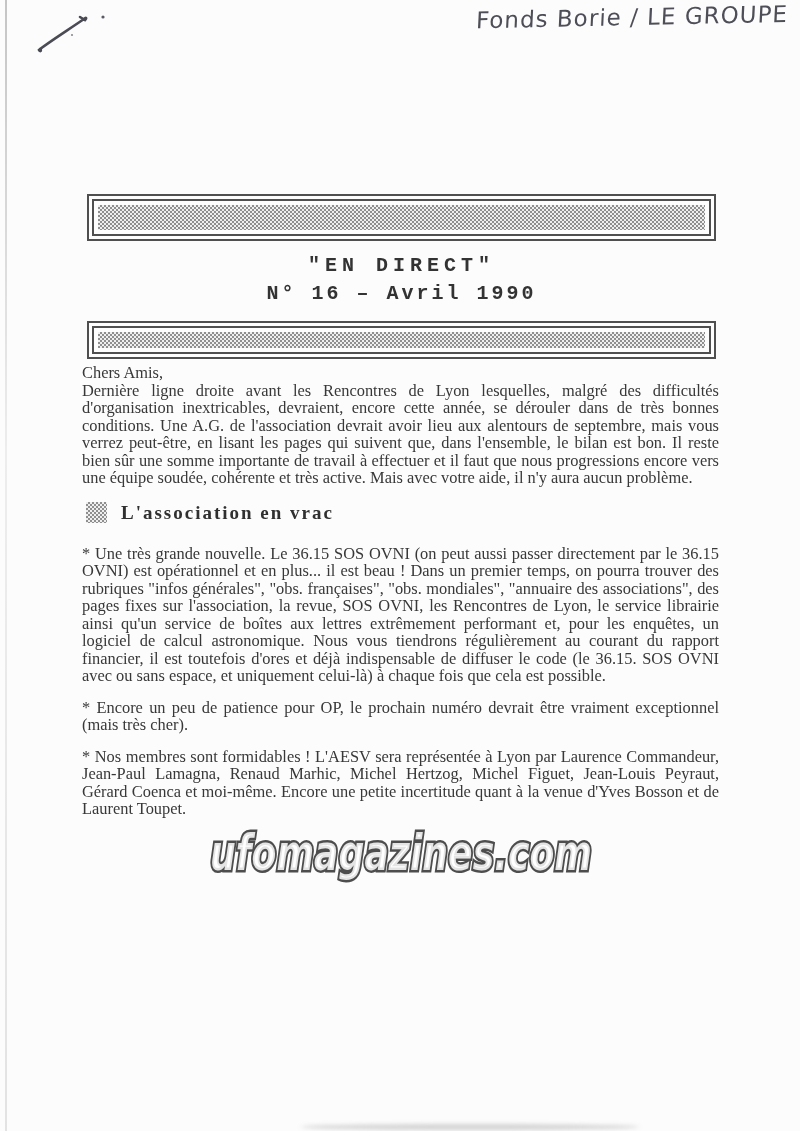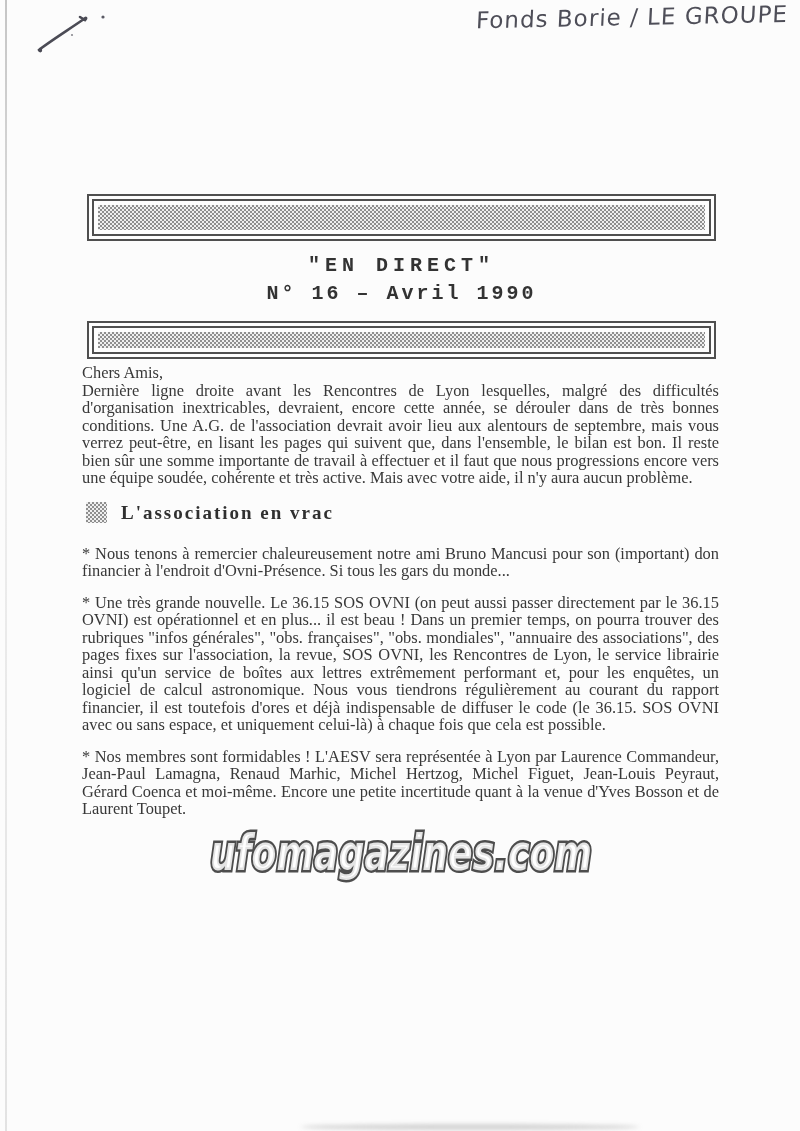--- a/index.html
+++ b/index.html
@@ -86,22 +86,22 @@
 
   <div class="body-text">
     <div class="salutation">Chers Amis,</div>
     <p class="para">Dernière ligne droite avant les Rencontres de Lyon lesquelles, malgré des difficultés d'organisation inextricables, devraient, encore cette année, se dérouler dans de très bonnes conditions. Une A.G. de l'association devrait avoir lieu aux alentours de septembre, mais vous verrez peut-être, en lisant les pages qui suivent que, dans l'ensemble, le bilan est bon. Il reste bien sûr une somme importante de travail à effectuer et il faut que nous progressions encore vers une équipe soudée, cohérente et très active. Mais avec votre aide, il n'y aura aucun problème.</p>
 
     <div class="heading-row">
       <span class="bullet dither"></span>
       <span class="heading">L'association en vrac</span>
     </div>
 
-    <p class="para">* Nous tenons à remercier chaleureusement notre ami Bruno Mancusi pour son (important) don financier à l'endroit d'Ovni-Présence. Si tous les gars du monde...</p>
     <p class="para">* Une très grande nouvelle. Le 36.15 SOS OVNI (on peut aussi passer directement par le 36.15 OVNI) est opérationnel et en plus... il est beau ! Dans un premier temps, on pourra trouver des rubriques "infos générales", "obs. françaises", "obs. mondiales", "annuaire des associations", des pages fixes sur l'association, la revue, SOS OVNI, les Rencontres de Lyon, le service librairie ainsi qu'un service de boîtes aux lettres extrêmement performant et, pour les enquêtes, un logiciel de calcul astronomique. Nous vous tiendrons régulièrement au courant du rapport financier, il est toutefois d'ores et déjà indispensable de diffuser le code (le 36.15. SOS OVNI avec ou sans espace, et uniquement celui-là) à chaque fois que cela est possible.</p>
+    <p class="para">* Encore un peu de patience pour OP, le prochain numéro devrait être vraiment exceptionnel (mais très cher).</p>
     <p class="para">* Nos membres sont formidables ! L'AESV sera représentée à Lyon par Laurence Commandeur, Jean-Paul Lamagna, Renaud Marhic, Michel Hertzog, Michel Figuet, Jean-Louis Peyraut, Gérard Coenca et moi-même. Encore une petite incertitude quant à la venue d'Yves Bosson et de Laurent Toupet.</p>
   </div>
 
   <div class="watermark">
     <svg width="400" height="72" viewBox="0 0 400 72">
       <text x="2" y="54" font-family="DejaVu Sans, sans-serif" font-size="50" font-weight="bold" fill="rgba(255,255,255,0.85)" stroke="#4d4d4d" stroke-width="5" paint-order="stroke" textLength="382" lengthAdjust="spacingAndGlyphs">ufomagazines.com</text>
     </svg>
   </div>
 
   <div class="edge-bottom"></div>

